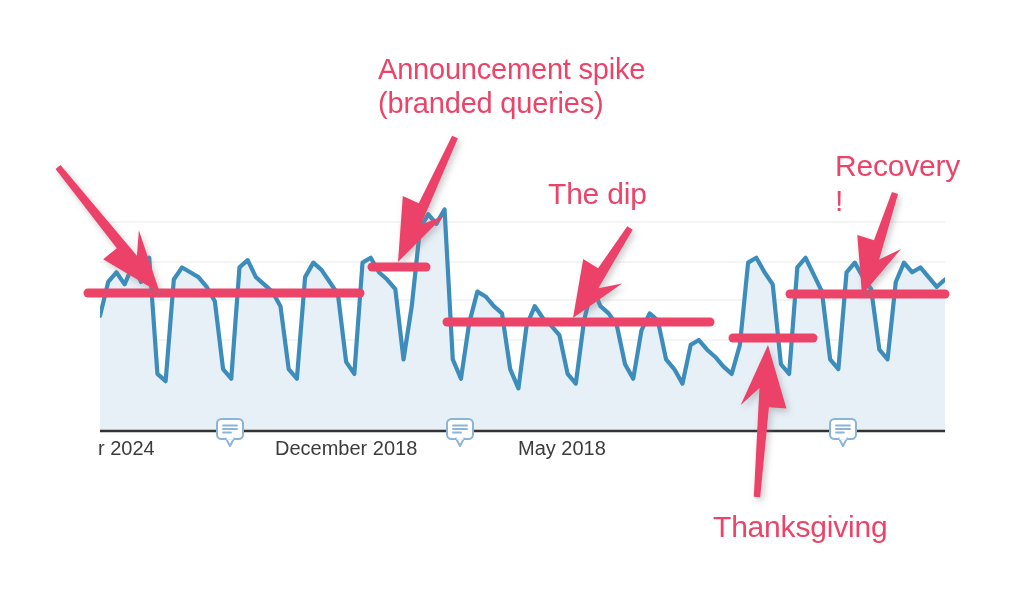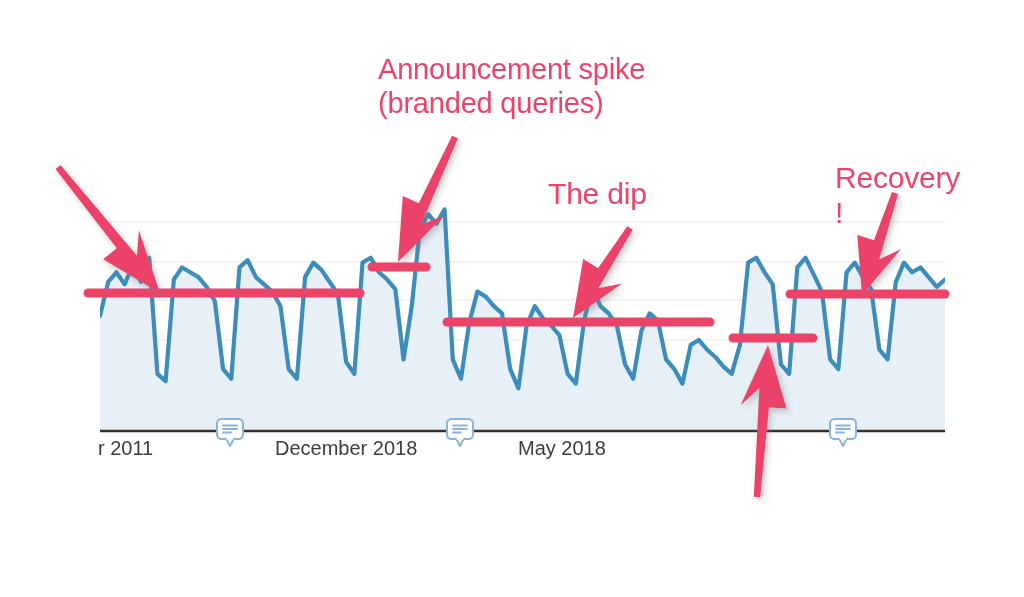--- a/index.html
+++ b/index.html
@@ -120,20 +120,21 @@
         <polygon points="452.09,135.67 418.77,203.33 402.80,196.05 398.00,262.00 444.65,215.13 420.96,224.77 457.91,138.33" fill="#ec4369" filter="url(#softshadow)"></polygon>
         <polygon points="627.30,226.29 598.04,268.29 583.21,258.89 573.00,318.00 622.07,283.51 598.34,288.15 632.70,229.71" fill="#ec4369" filter="url(#softshadow)"></polygon>
         <polygon points="891.96,192.01 873.98,240.29 857.28,234.88 862.00,295.00 901.04,249.04 879.19,259.55 898.04,193.99" fill="#ec4369" filter="url(#softshadow)"></polygon>
         <polygon points="760.19,497.23 768.95,407.23 786.46,408.50 768.00,345.00 740.58,405.18 759.44,387.89 753.81,496.77" fill="#ec4369" filter="url(#softshadow)"></polygon>
       </g>
   </svg>
 
   <div class="anno-label anno-announcement" style="color: rgb(236, 67, 105);">Announcement spike
 (branded queries)</div>
   <div class="anno-label anno-dip" style="color: rgb(236, 67, 105);">The dip</div>
-  <div class="anno-label anno-recovery" style="color: rgb(236, 67, 105); margin-top: 12px;">Recovery
+  <div class="anno-label anno-recovery" style="color: rgb(236, 67, 105);">Recovery
 !</div>
+  <div class="anno-label anno-thanks" style="color: rgb(236, 67, 105);">Thanksgiving</div>
 
-  <div class="axis-label ax-sep" style="color: rgb(60, 60, 60);">r 2011</div>
+  <div class="axis-label ax-sep" style="color: rgb(60, 60, 60);">r 2024</div>
   <div class="axis-label ax-oct" style="color: rgb(60, 60, 60);">December 2018</div>
   <div class="axis-label ax-nov" style="color: rgb(60, 60, 60);">May 2018</div>
 
 </div>
 
 </body></html>

